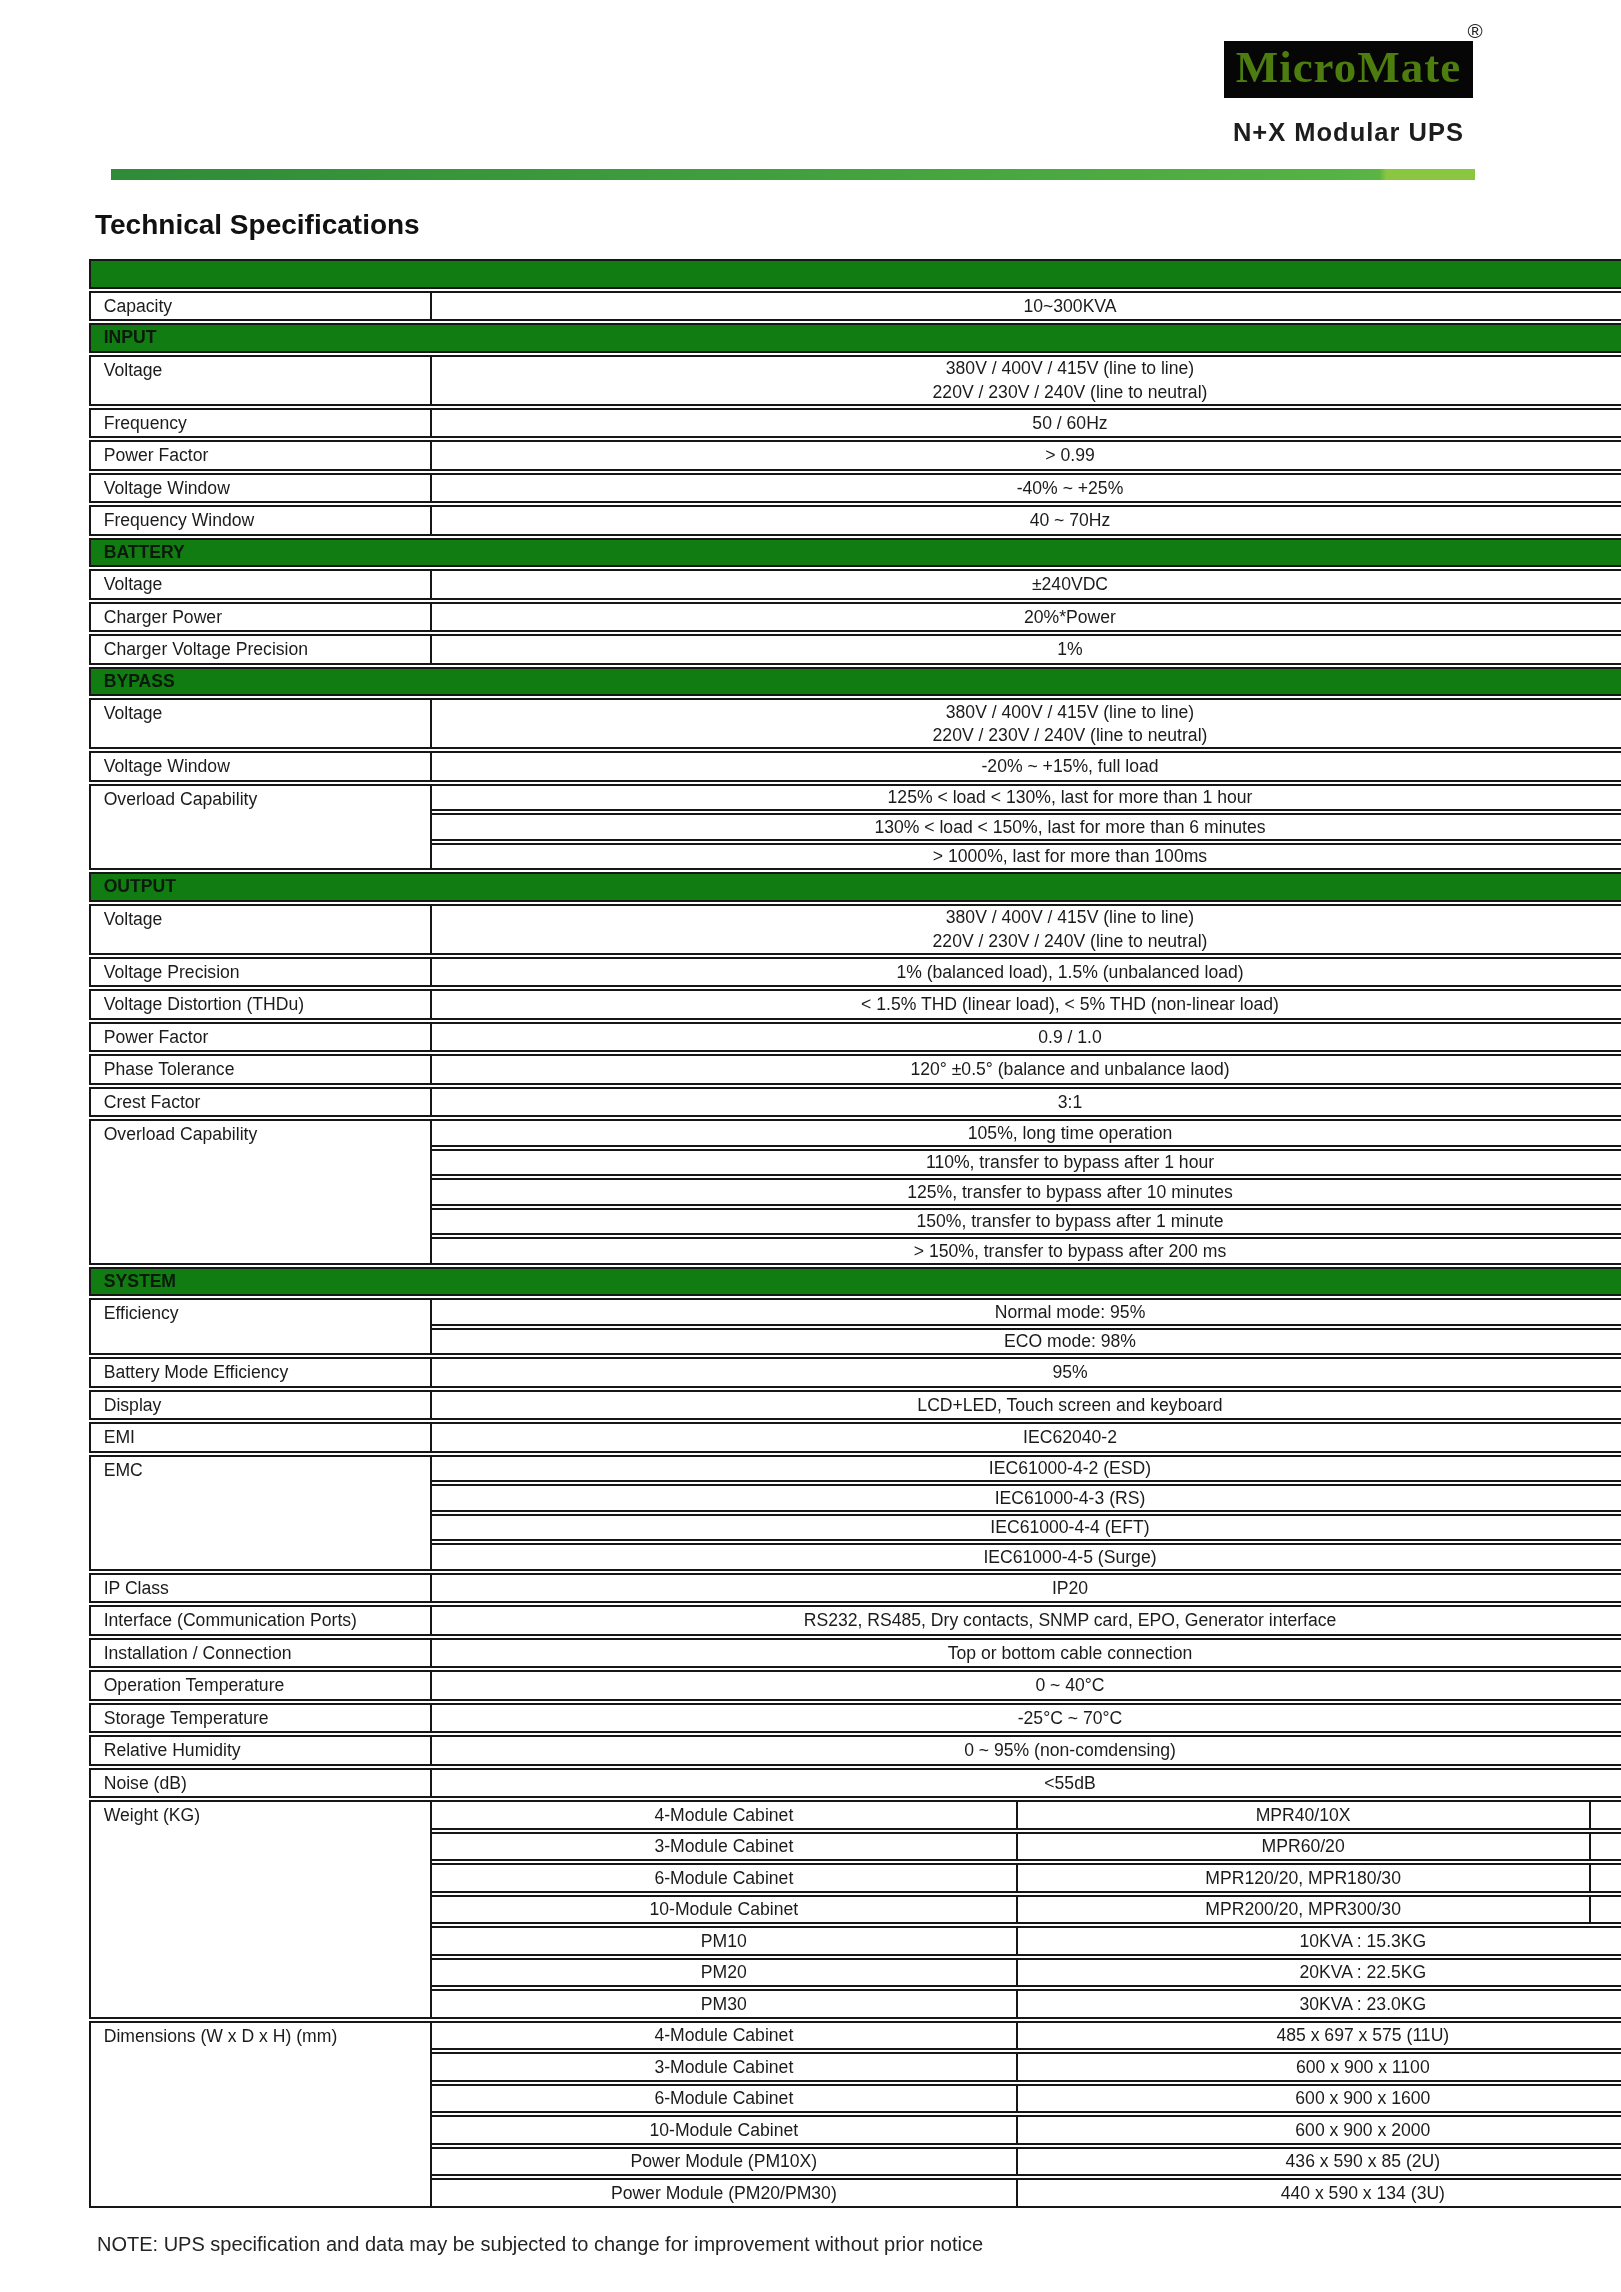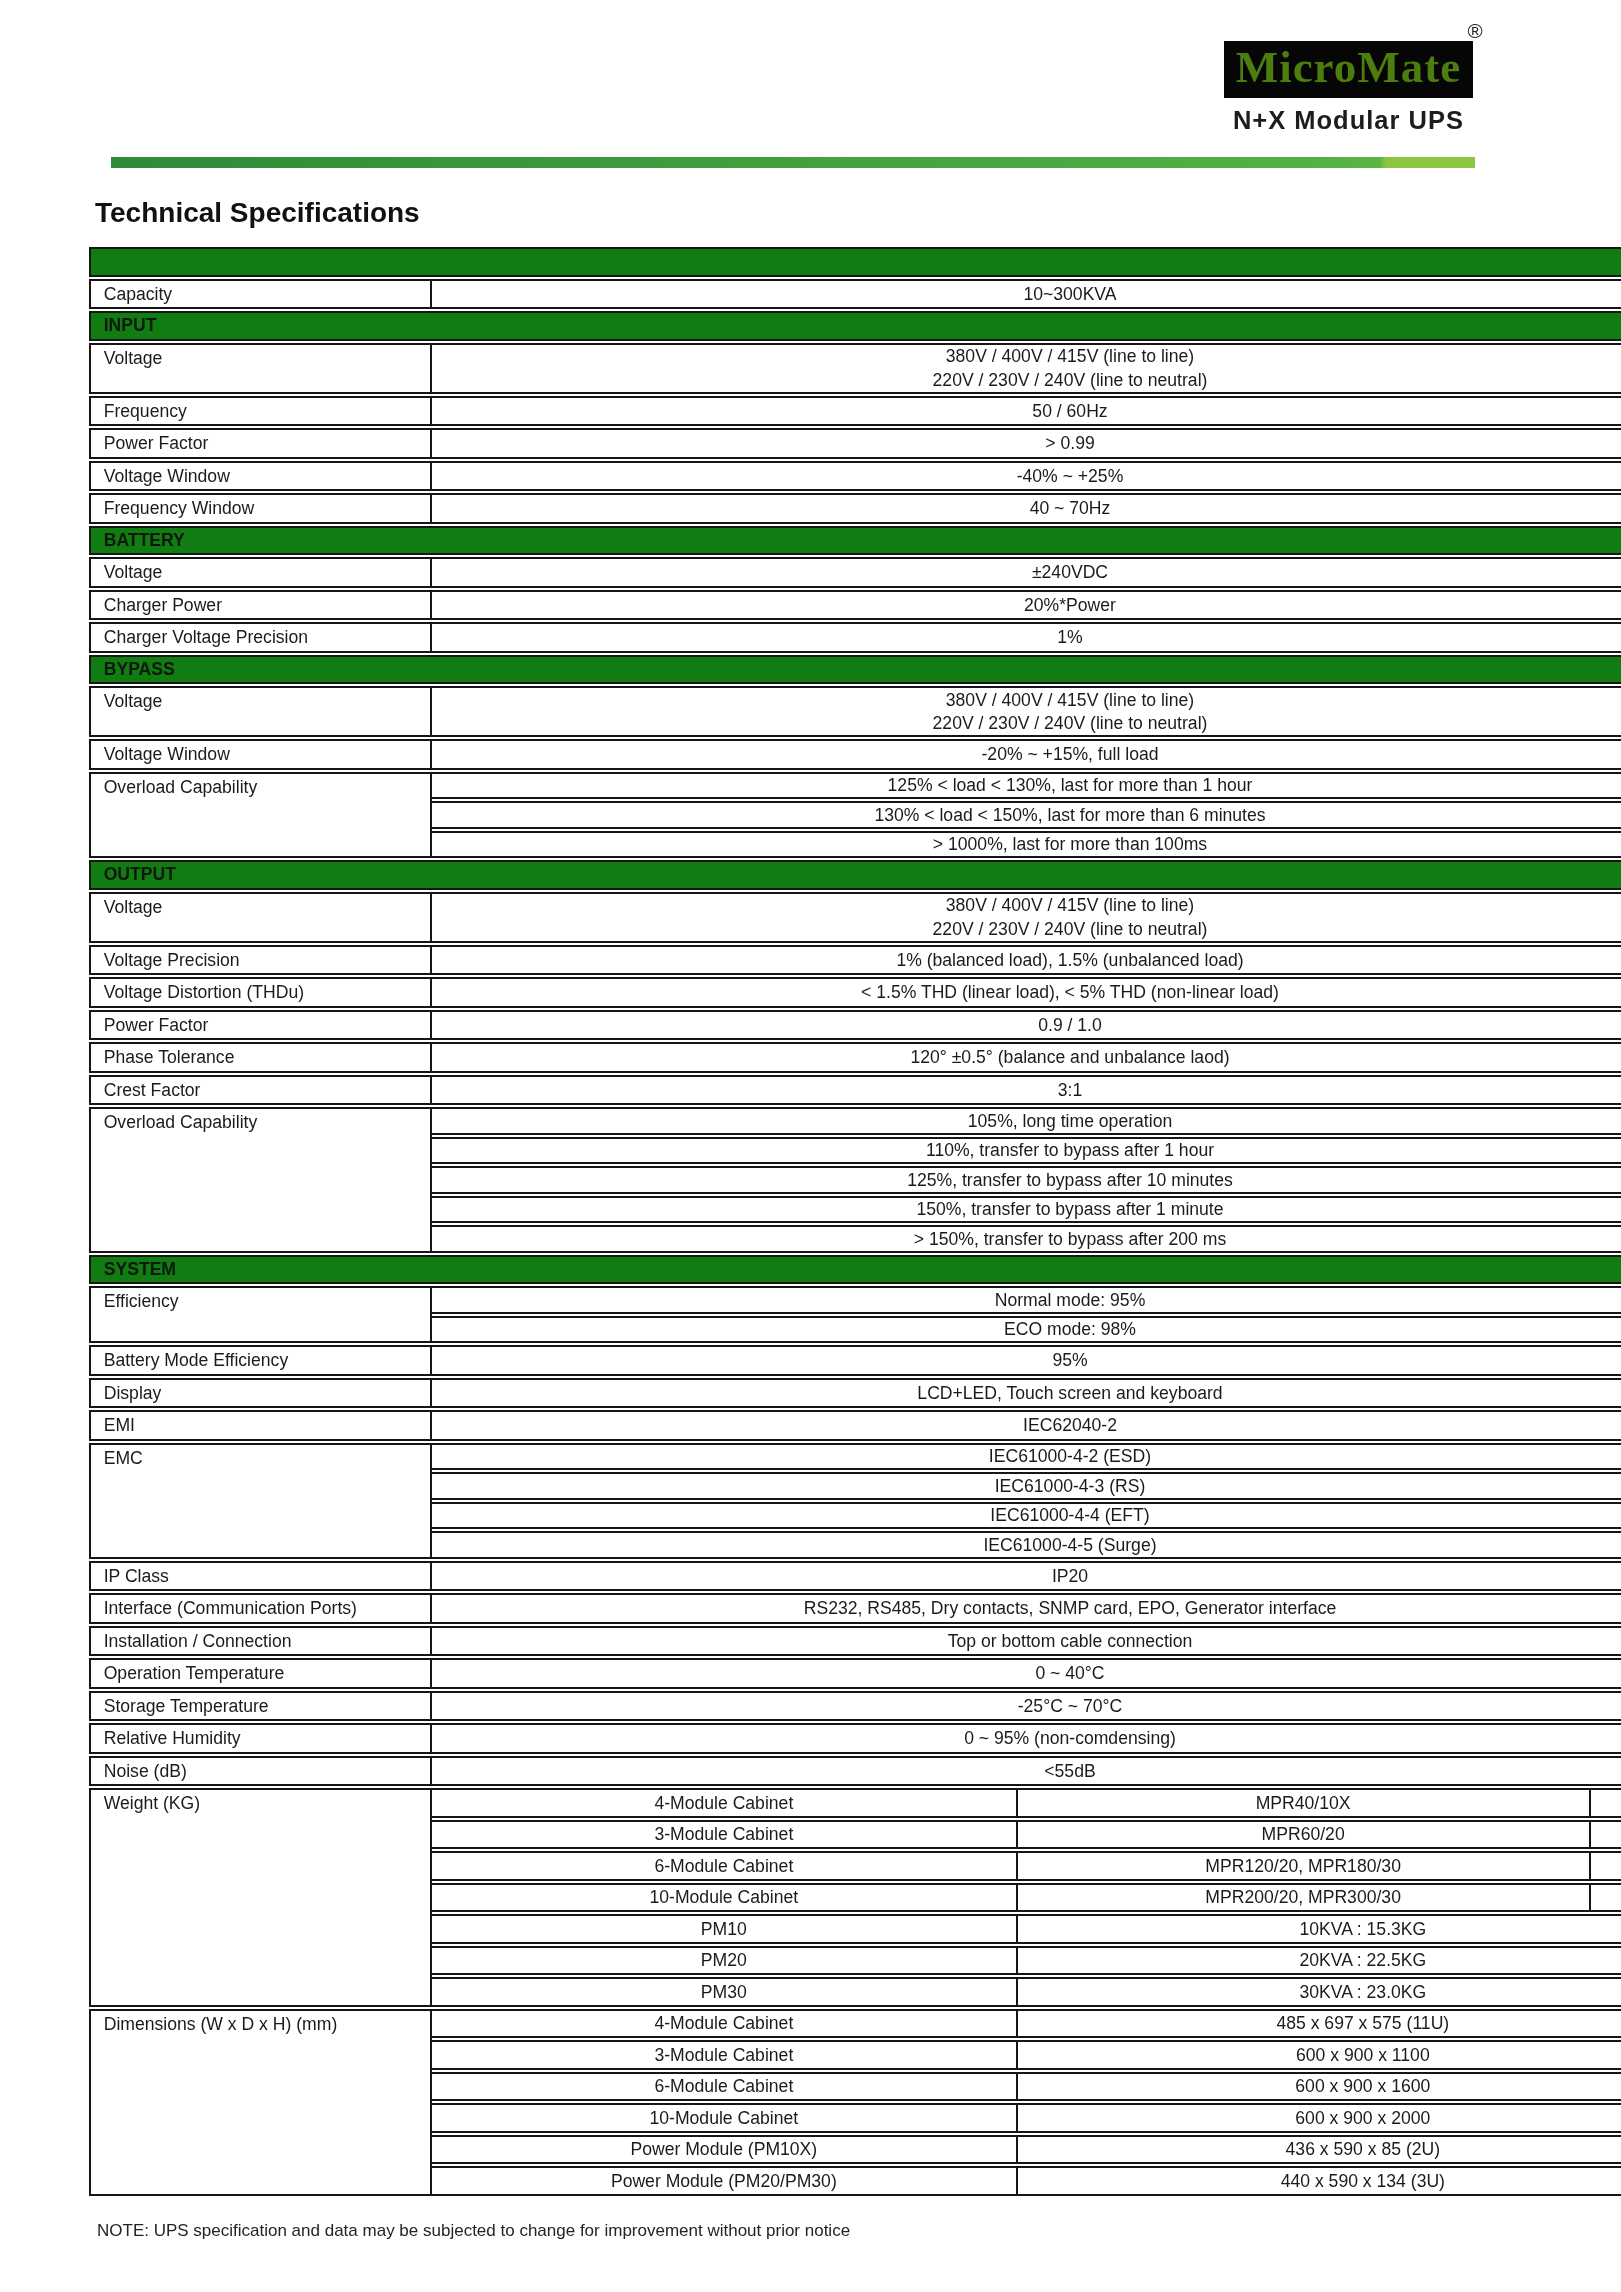--- a/index.html
+++ b/index.html
@@ -10,21 +10,21 @@
   }
   
   .header { padding-top:41px; }
   .logo-wrap { position:relative; width:fit-content; margin:0 148px 0 auto; }
   .logo-box {
     background:#060606; color:#4d7c0f; padding:2px 11.8px 5.9px 11.8px;
     font-family:"Liberation Serif", serif; font-weight:bold; font-size:45px;
     line-height:49px; letter-spacing:1px;
   }
   .reg-mark { position:absolute; top:-21.6px; right:-9.8px; font-size:20.6px; color:#222; font-family:"Liberation Sans",sans-serif; }
-  .tagline { margin-top:8px; text-align:center; font-size:25.5px; font-weight:bold; color:#1d1d1d; letter-spacing:1px; }
+  .tagline { margin-top:20px; text-align:center; font-size:25.5px; font-weight:bold; color:#1d1d1d; letter-spacing:1px; }
   .accent-bar {
     margin:22.5px 0 0 111px; width:1364px; height:10.8px;
     background:linear-gradient(90deg,#2e8b38 0%, #3f9e3d 45%, #55b244 90%, #5ab544 93%, #8ac63f 93.5%, #8ac63f 100%);
   }
   
   .title { margin:29px 0 17.6px 95px; font-size:28px; font-weight:bold; color:#111; }
   
   .spec-table { margin-left:89px; width:1621px; }
   .trow { display:flex; border:2px solid var(--line); background:#fff; box-sizing:border-box; align-items:stretch; }
   .trow + .trow { margin-top:2px; }
@@ -43,21 +43,21 @@
   .sub.grid { display:flex; align-items:stretch; }
   .gcell {
     font-size:17.6px; min-height:25.5px; text-align:center; padding:1px 21px; box-sizing:border-box;
     display:flex; align-items:center; justify-content:center;
   }
   .g-sub { flex:0 0 45.9%; border-right:2px solid var(--line); }
   .g-model { flex:0 0 44.9%; border-right:2px solid var(--line); }
   .g-kg { flex:1 1 auto; }
   .g-rest { flex:1 1 auto; }
   
-  .note { margin:25.5px 0 0 97px; font-size:17px; color:#242424; }
+  .note { margin:25.5px 0 0 97px; font-size:20px; color:#242424; }
 </style>
 </head>
 <body>
 
 <div class="page" style="--green: #117c11; --line: #161616;">
   <div class="header">
     <div class="logo-wrap">
       <div class="logo-box">MicroMate</div>
       <div class="reg-mark">®</div>
       <div class="tagline">N+X Modular UPS</div>

